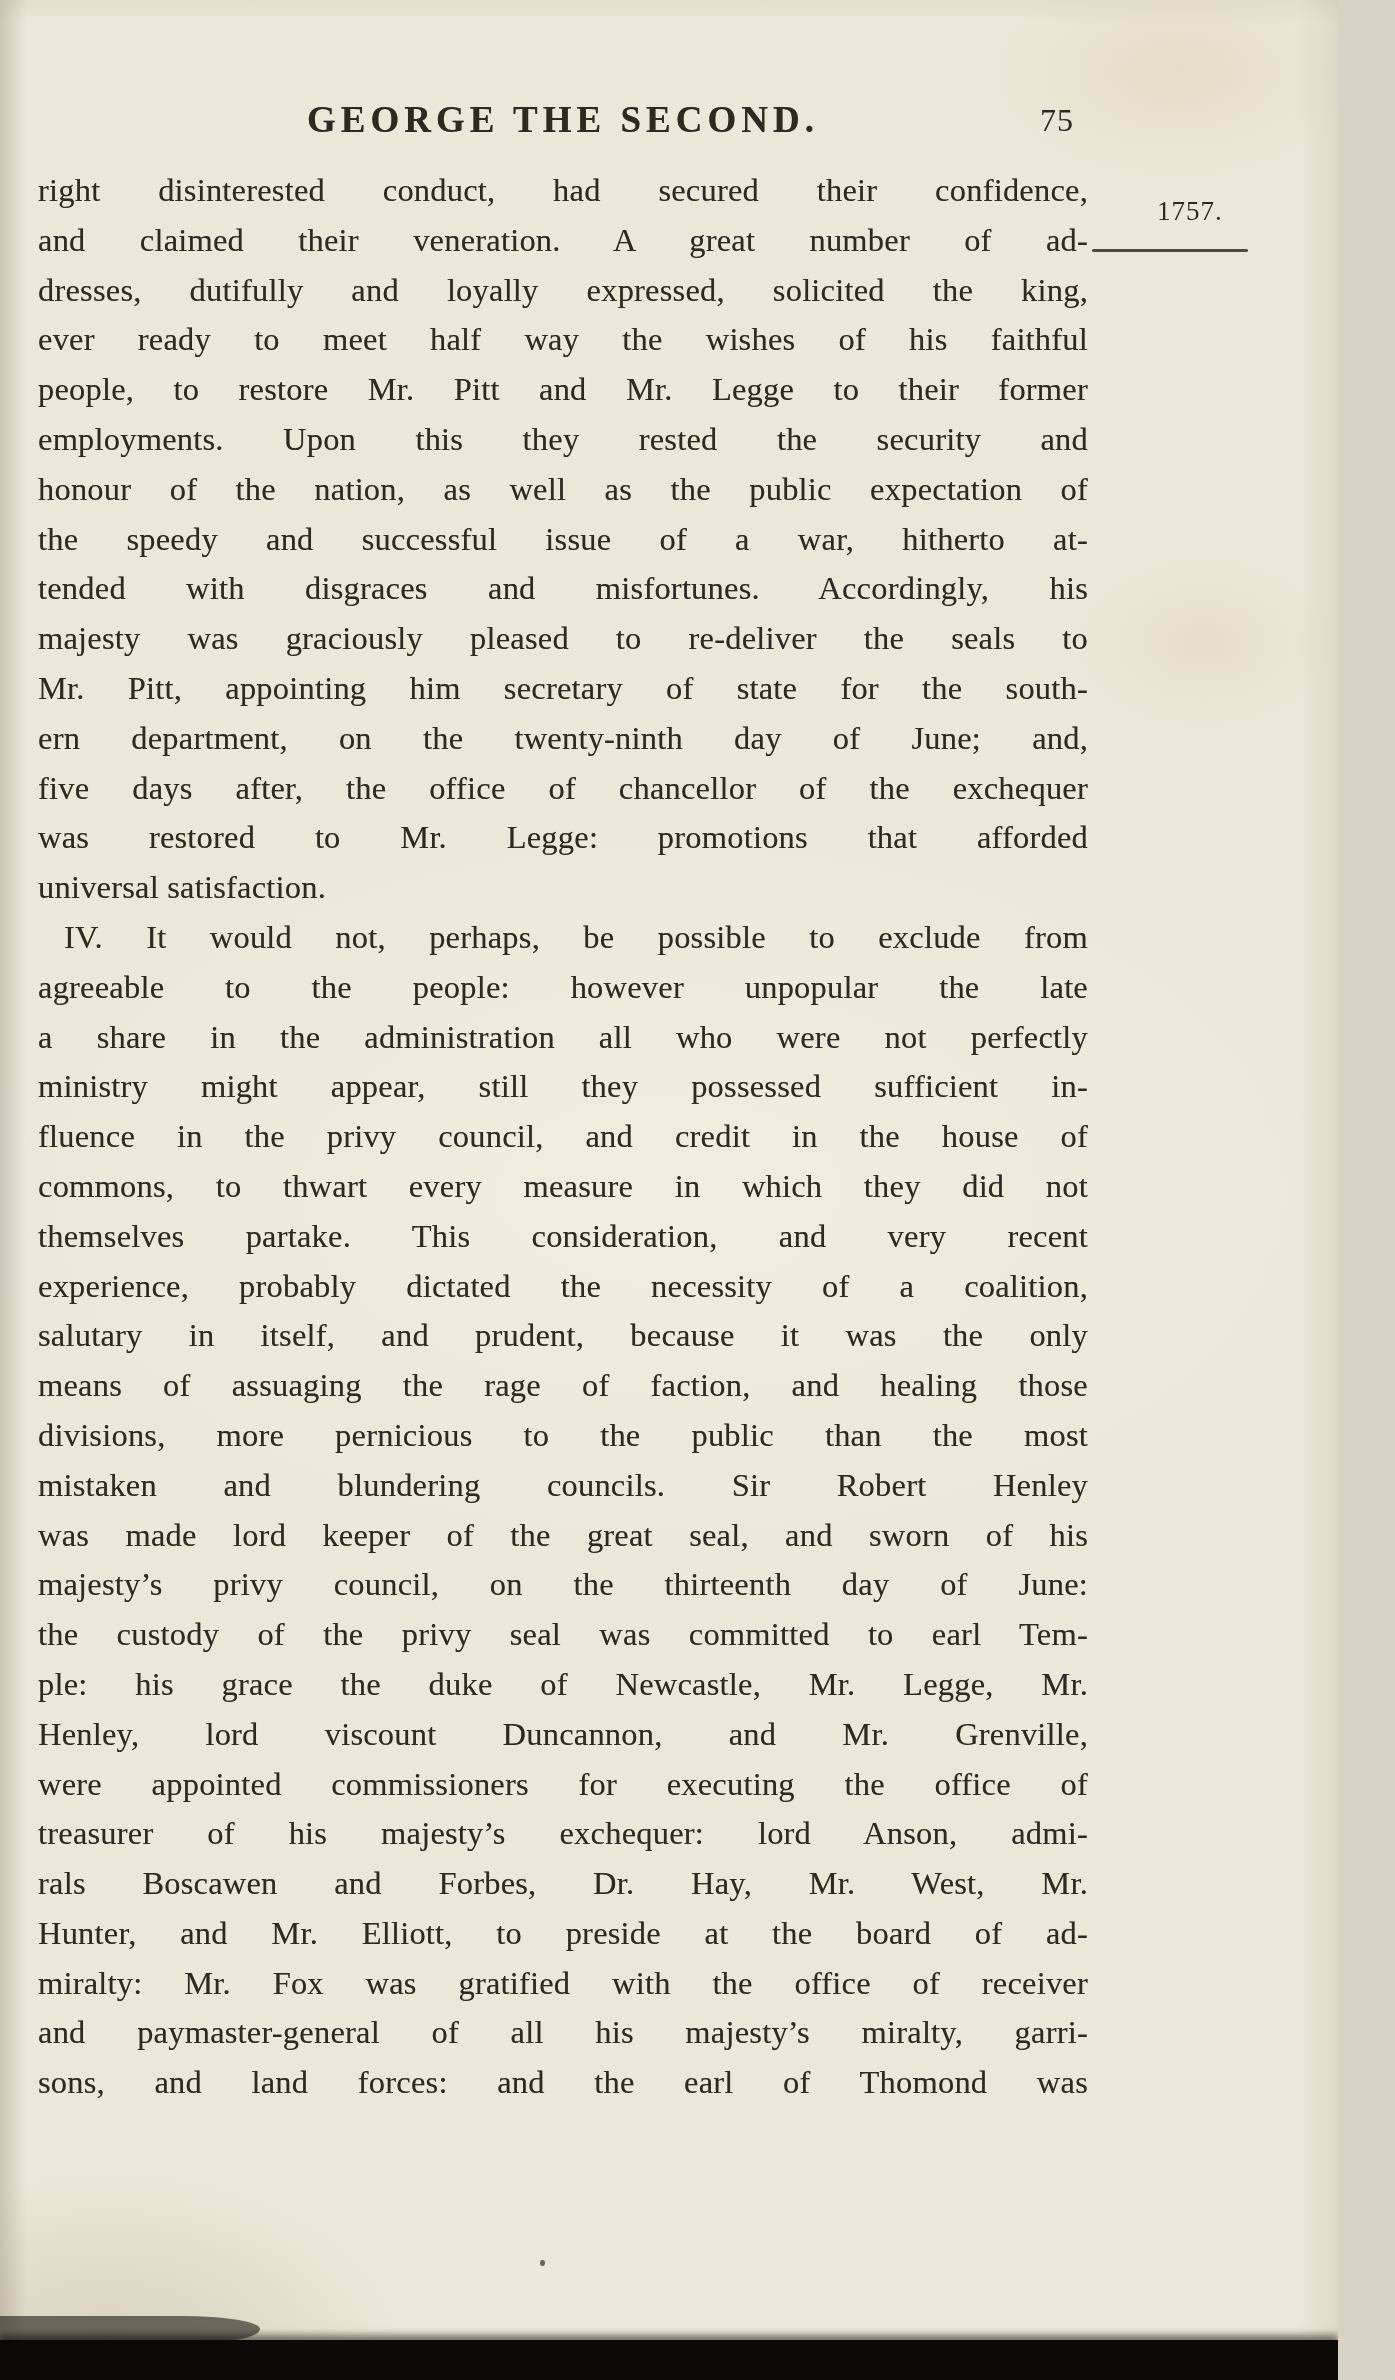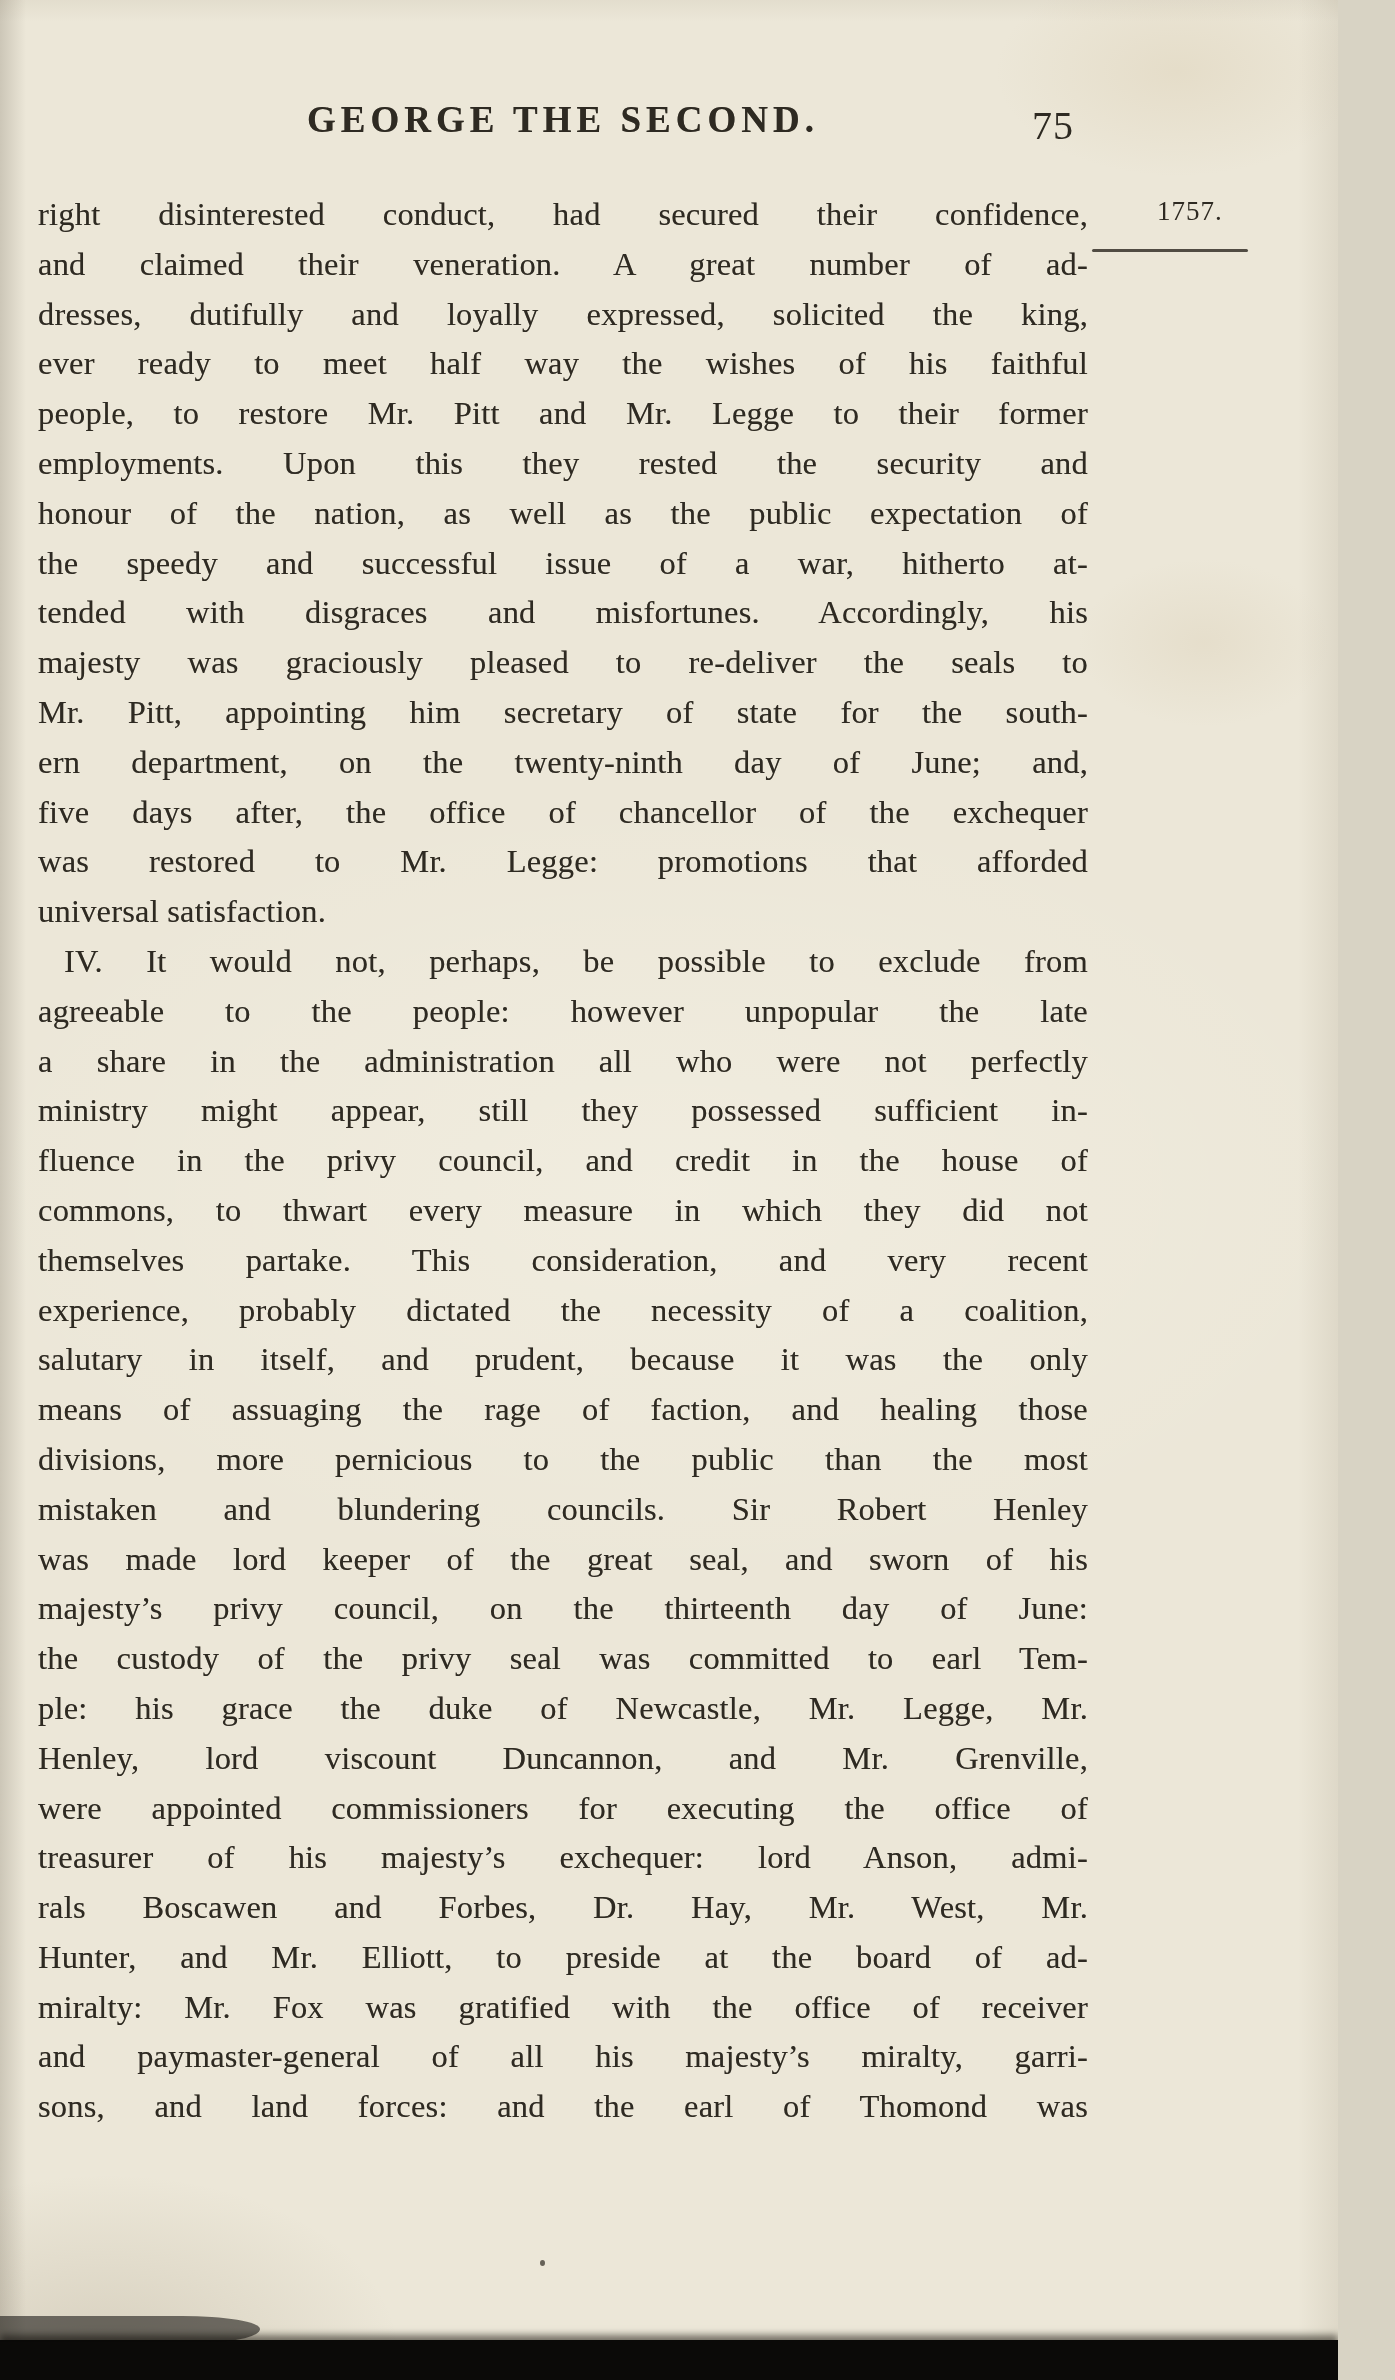--- a/index.html
+++ b/index.html
@@ -44,21 +44,21 @@
     text-align:center;
     font-size:37px;
     font-weight:700;
     letter-spacing:5px;
     color:var(--ink);
     text-shadow:0 0 0.5px rgba(40,34,24,0.55);
   }
   .page-number{
     position:absolute;
     right:14px;top:4px;
-    font-size:40px;
+    font-size:32px;
     color:var(--ink);
     letter-spacing:1px;
   }
 
   .margin-year{
     position:absolute;
     left:1126px;top:196px;
     font-size:27px;
     color:var(--ink);
     letter-spacing:1px;
@@ -67,21 +67,21 @@
   .margin-rule{
     position:absolute;
     left:1092px;top:249px;
     width:156px;height:3px;
     background:rgba(46,42,34,0.82);
     border-radius:2px;
   }
 
   .text-block{
     position:absolute;
-    left:38px;top:190px;
+    left:38px;top:166px;
     width:1050px;
     color:var(--ink);
     font-size:32.5px;
     line-height:49.8px;
     letter-spacing:0.2px;
     text-shadow:0 0 0.5px rgba(40,34,24,0.4);
   }
   .line{
     text-align:justify;
     text-align-last:justify;

